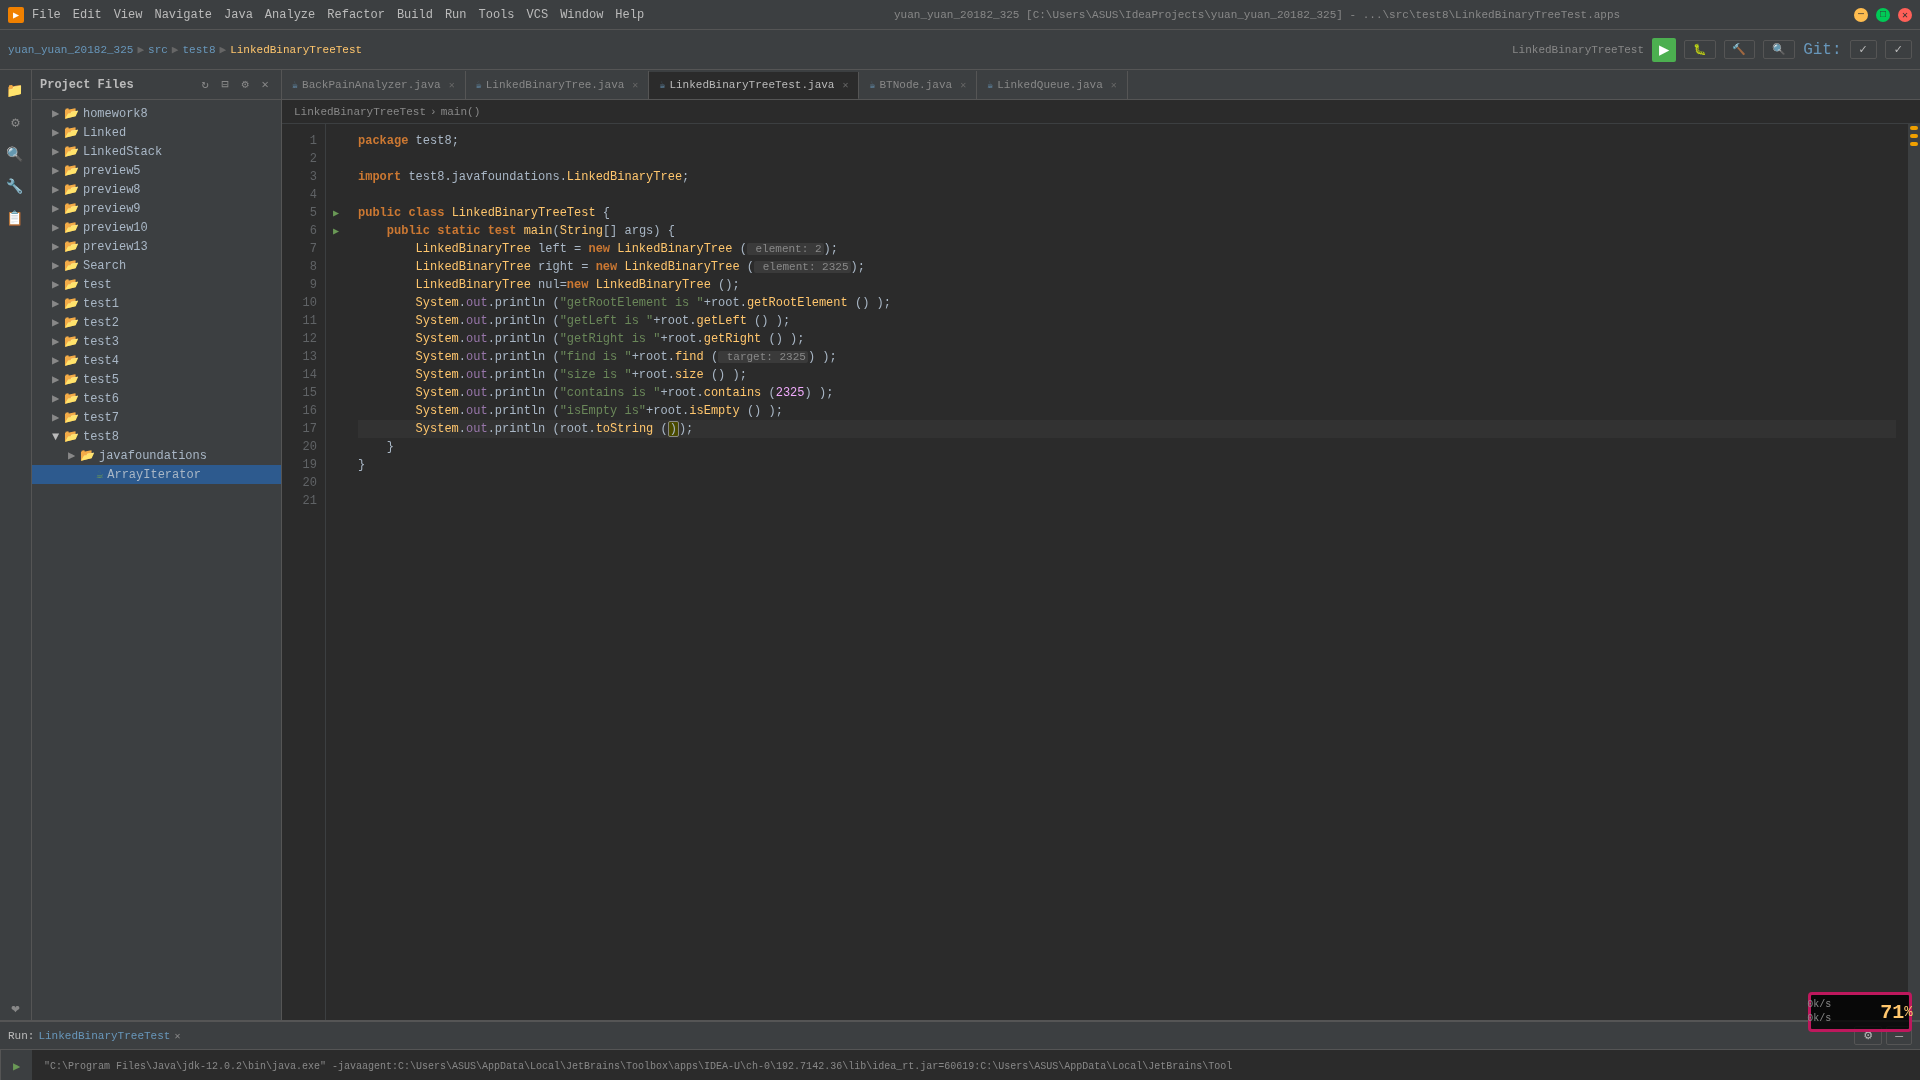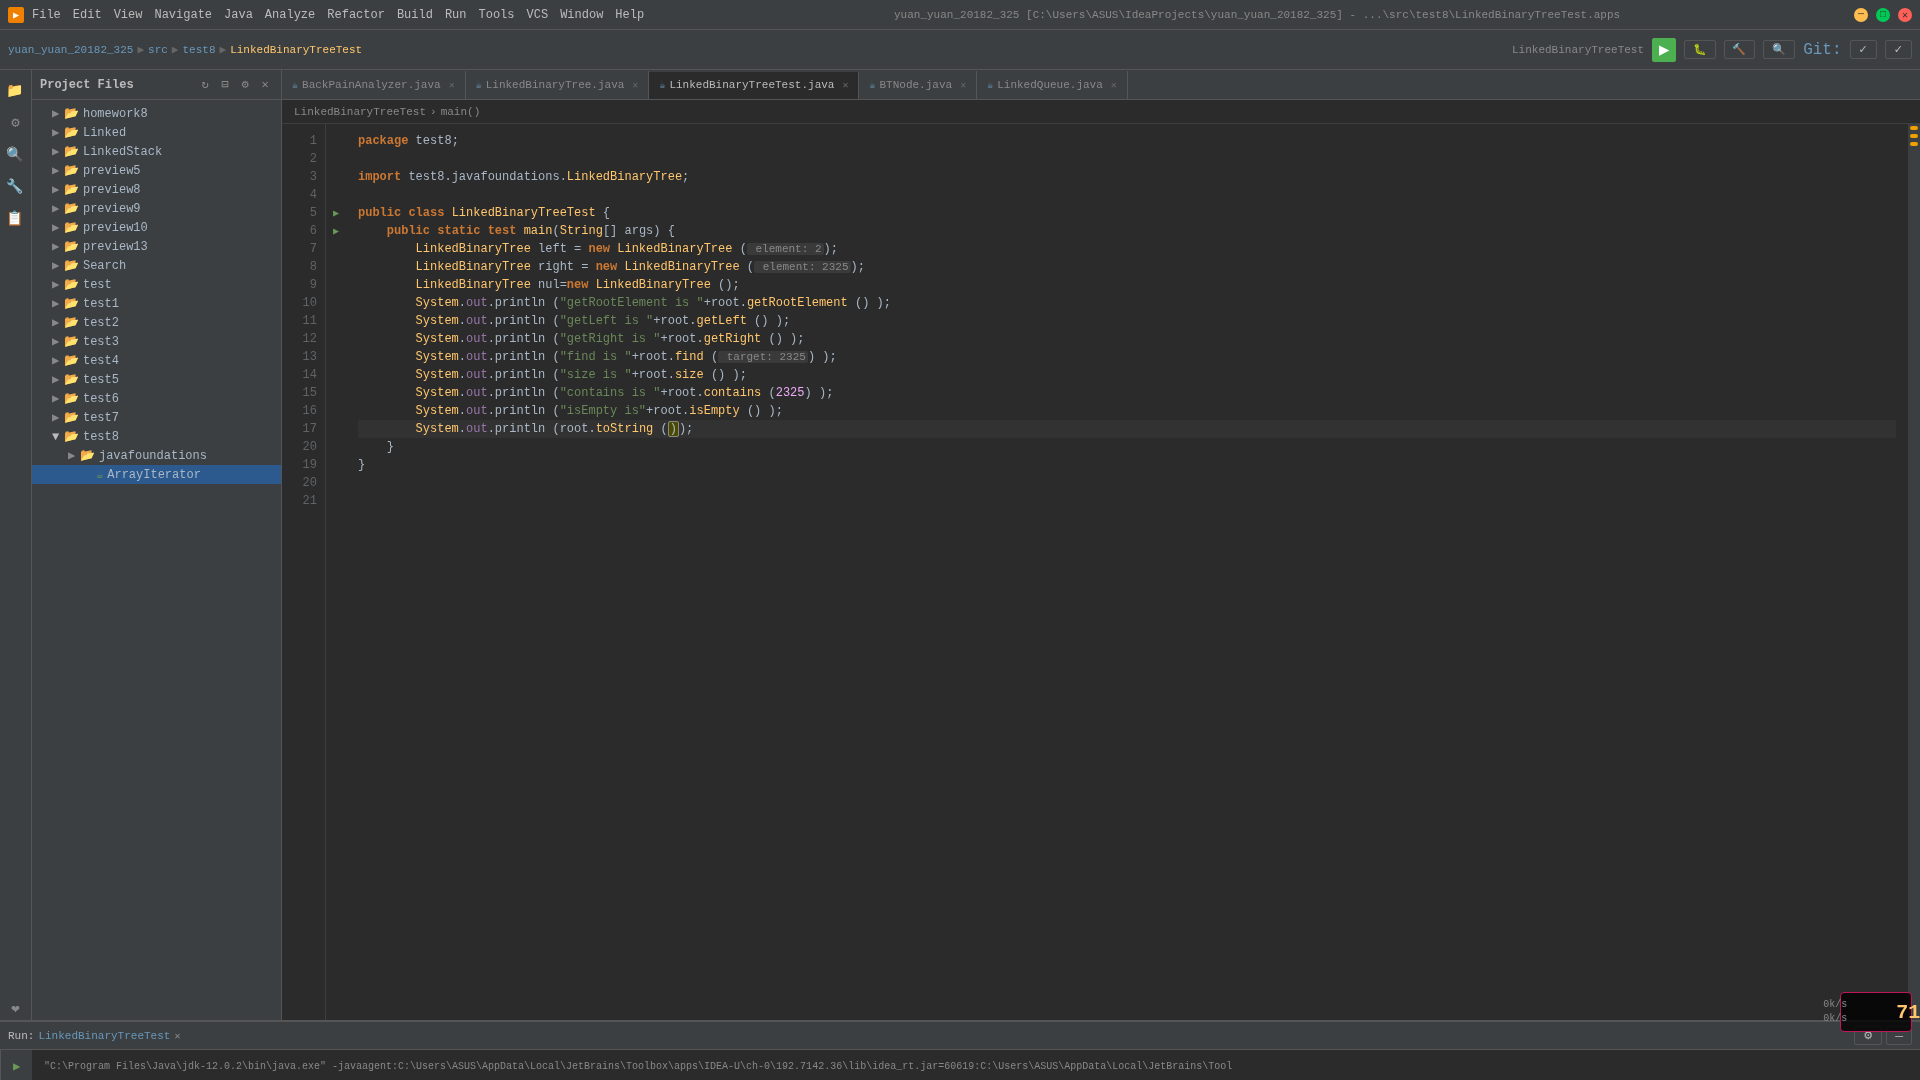--- a/index.html
+++ b/index.html
@@ -91,21 +91,21 @@
     #run-output { flex: 1; overflow-y: auto; padding: 8px 12px; font-size: 11px; line-height: 18px; color: #a9b7c6; background: #2b2b2b; }
     #run-sidebar { width: 32px; background: #3c3f41; border-left: 1px solid #555; display: flex; flex-direction: column; align-items: center; padding: 4px; gap: 4px; }
     .run-side-btn { width: 24px; height: 24px; display: flex; align-items: center; justify-content: center; color: #888; cursor: pointer; border-radius: 2px; font-size: 12px; }
     .run-side-btn.active { color: #6a9956; }
     .run-content-area { display: flex; flex: 1; }
 
     
     #right-indicator { width: 12px; background: #3c3f41; display: flex; flex-direction: column; }
 
     
-    #cpu-widget { position: fixed; bottom: 48px; right: 8px; background: rgba(0,0,0,0.8); border: 1px solid #be185d; border-radius: 4px; width: 72px; height: 40px; display: flex; align-items: center; justify-content: center; gap: 4px; font-size: 11px; color: #bbbbbb; }
+    #cpu-widget { position: fixed; bottom: 48px; right: 8px; background: rgba(0,0,0,0.8); border: 3px solid #be185d; border-radius: 4px; width: 104px; height: 40px; display: flex; align-items: center; justify-content: center; gap: 4px; font-size: 11px; color: #bbbbbb; }
     #cpu-widget .cpu-num { font-size: 20px; font-weight: bold; color: #ffc66d; }
   </style>
 </head>
 <body>
 
 <div id="title-bar">
   <div class="window-icon">▶</div>
   <div class="menu-items">
     <span class="menu-item">File</span>
     <span class="menu-item">Edit</span>

